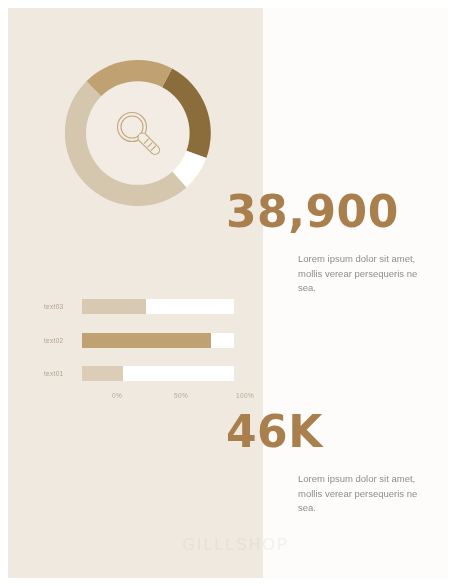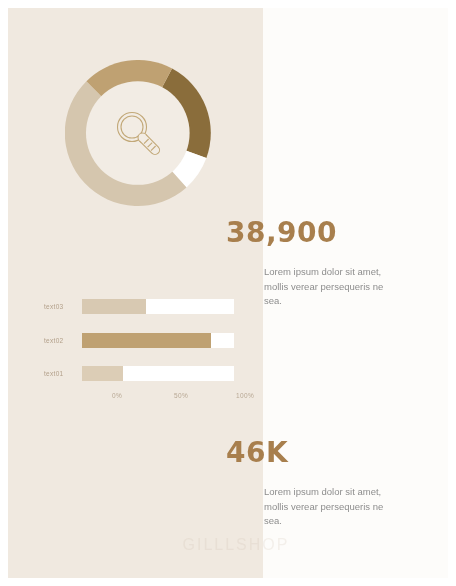--- a/index.html
+++ b/index.html
@@ -130,32 +130,31 @@
 
   
   .stat {
     position: absolute;
     left: 218px;
   }
   .stat.s0 { top: 182px; }
   .stat.s1 { top: 402px; }
 
   .stat-number {
-    font-size: 28px;
+    font-size: 44px;
     font-weight: bold;
     color: #a87f4d;
     letter-spacing: 0.5px;
     line-height: 1;
     font-family: "DejaVu Sans", sans-serif;
     white-space: nowrap;
-    margin-top: 29px;
   }
   .stat-body {
     margin-top: 18px;
-    margin-left: 38px;
+    margin-left: 72px;
     width: 128px;
     font-size: 9.5px;
     line-height: 1.55;
     color: #8d8d8d;
     font-family: "Liberation Sans", sans-serif;
   }
 
   
   .watermark {
     position: absolute;

